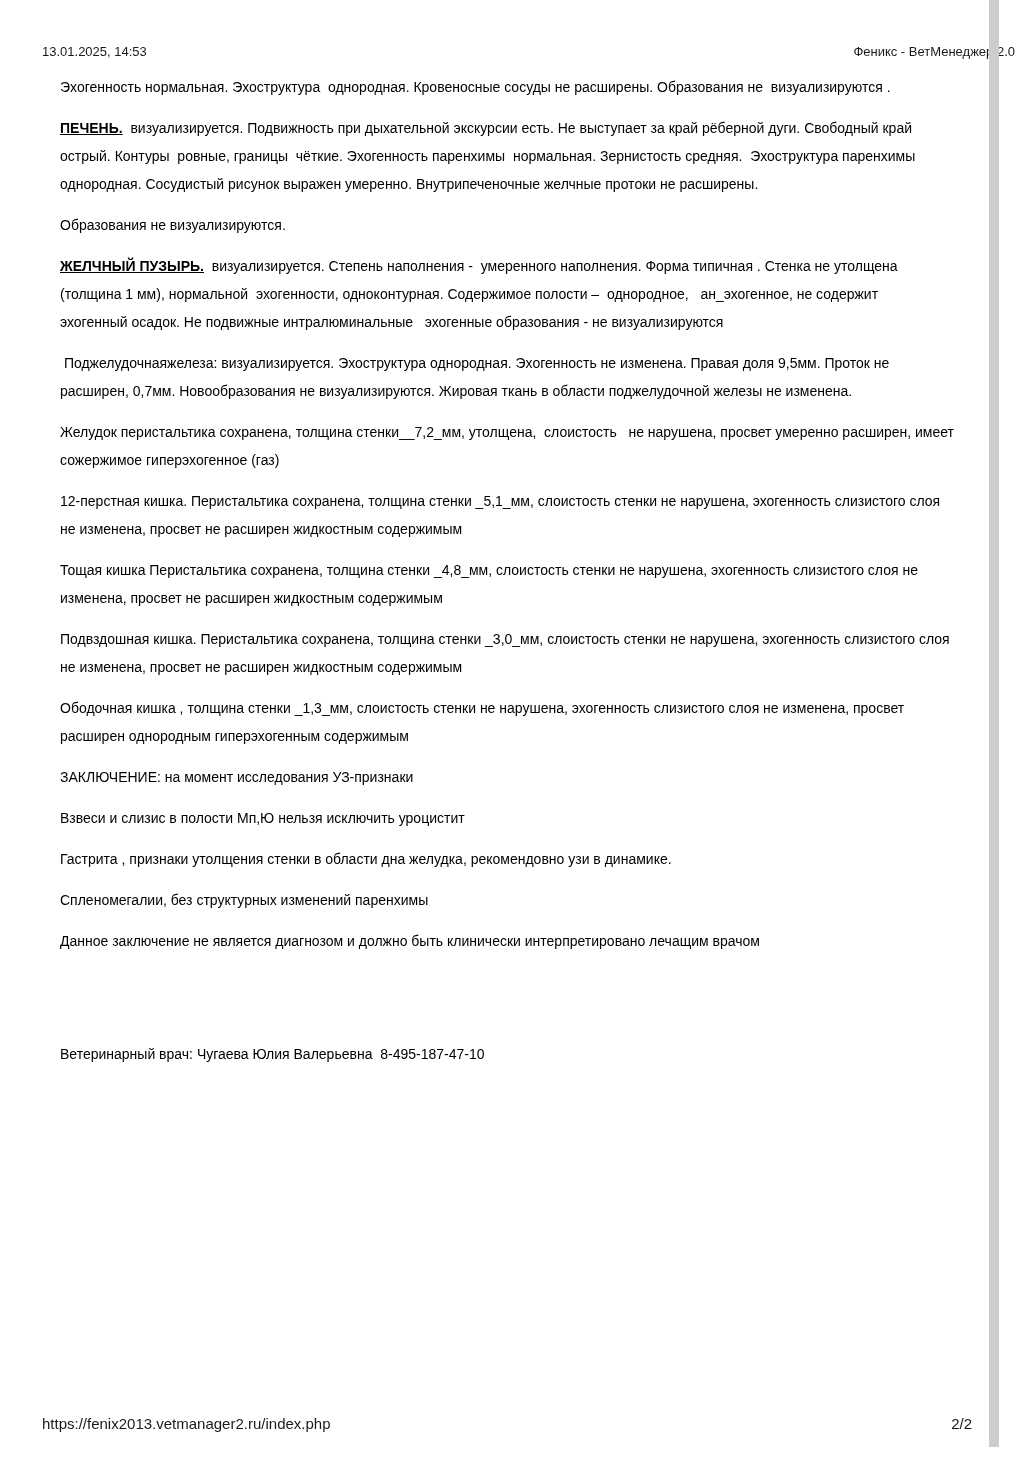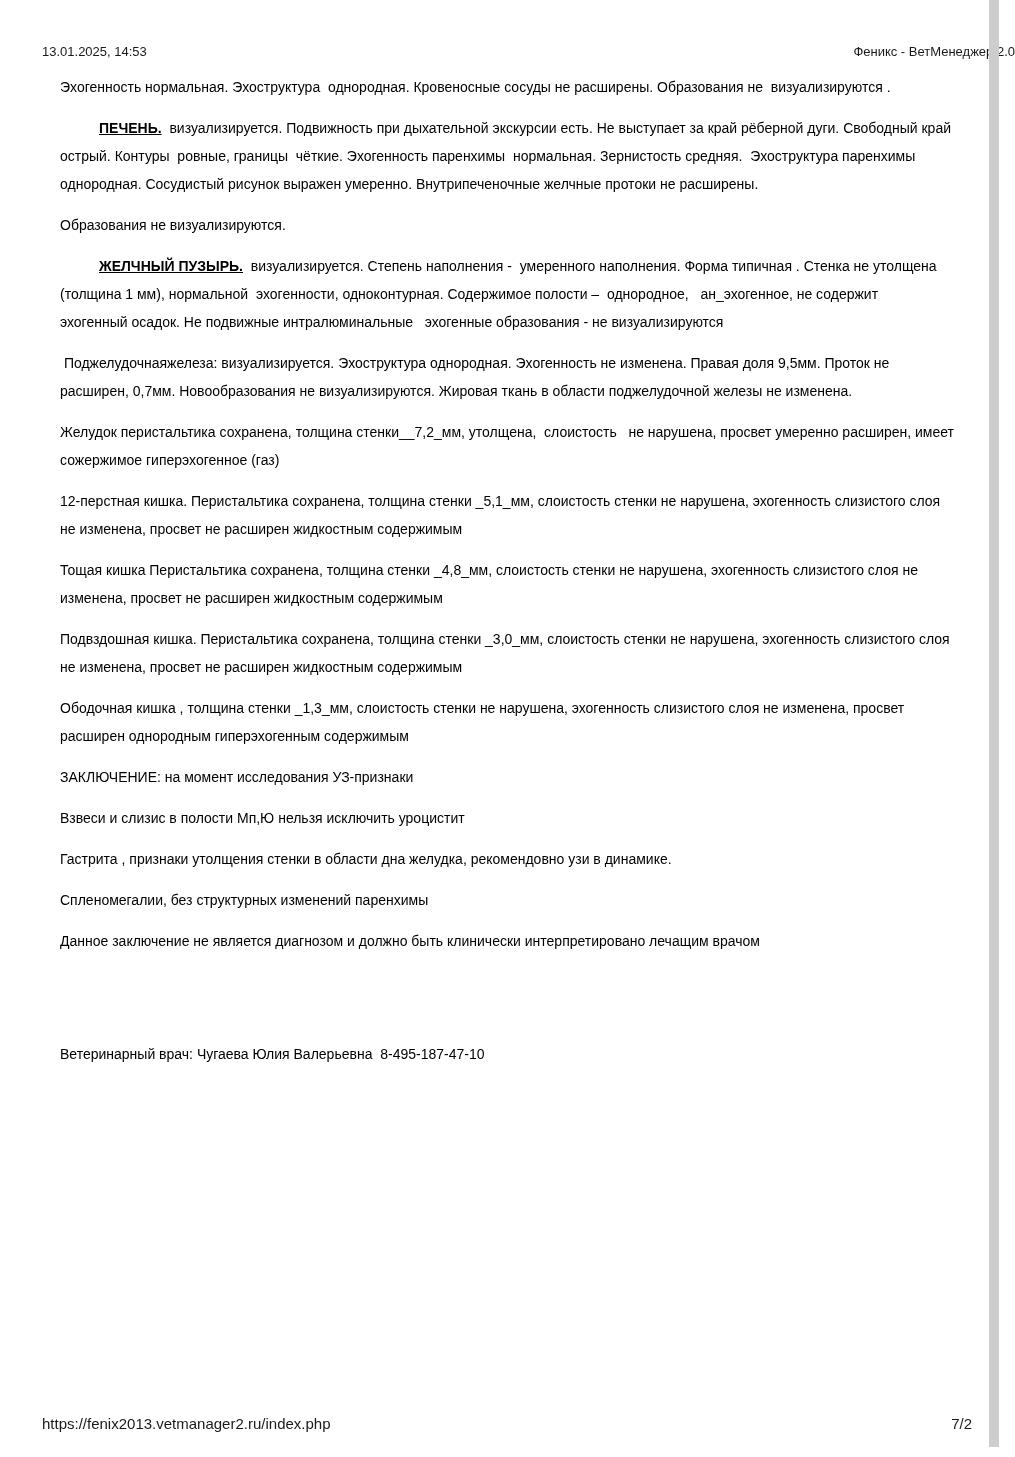--- a/index.html
+++ b/index.html
@@ -19,21 +19,21 @@
   .header-datetime { position: absolute; left: 42px; top: 0; white-space: nowrap; }
   .header-title { position: absolute; left: 130px; right: 0; top: 0; text-align: right; white-space: nowrap; }
   .report-body {
     position: absolute; top: 73px; left: 60px; width: 895px;
     font-size: 14px; line-height: 28px;
     white-space: pre-wrap;
   }
   .report-body p { margin: 0 0 13px 0; }
   .report-body p.spaced-before { margin-top: 85px; }
   .section-heading { font-weight: 700; }
-  .section-heading u { text-decoration: underline; margin-left: 39px; }
+  .section-heading u { text-decoration: underline; }
   .page-footer {
     position: absolute; top: 1415px; left: 0; right: 0;
     height: 17px; font-size: 15px; color: #1a1a1a;
   }
   .footer-url { position: absolute; left: 42px; top: 0; white-space: nowrap; }
   .footer-page { position: absolute; right: 43px; top: 0; white-space: nowrap; }
   .scrollbar-track {
     position: absolute; top: 0; right: 16px; width: 10px; height: 1457px;
     background: transparent;
   }
@@ -49,20 +49,20 @@
 
   <div class="page-header">
     <span class="header-datetime">13.01.2025, 14:53</span>
     <span class="header-title">Феникс - ВетМенеджер 2.0</span>
   </div>
 
   <div class="report-body"><p>Эхогенность нормальная. Эхоструктура  однородная. Кровеносные сосуды не расширены. Образования не  визуализируются .</p><p><span class="section-heading"><u>ПЕЧЕНЬ.</u></span>  визуализируется. Подвижность при дыхательной экскурсии есть. Не выступает за край рёберной дуги. Свободный край острый. Контуры  ровные, границы  чёткие. Эхогенность паренхимы  нормальная. Зернистость средняя.  Эхоструктура паренхимы однородная. Сосудистый рисунок выражен умеренно. Внутрипеченочные желчные протоки не расширены.</p><p>Образования не визуализируются.</p><p><span class="section-heading"><u>ЖЕЛЧНЫЙ ПУЗЫРЬ.</u></span>  визуализируется. Степень наполнения -  умеренного наполнения. Форма типичная . Стенка не утолщена (толщина 1 мм), нормальной  эхогенности, одноконтурная. Содержимое полости –  однородное,   ан_эхогенное, не содержит   эхогенный осадок. Не подвижные интралюминальные   эхогенные образования - не визуализируются</p><p> Поджелудочнаяжелеза: визуализируется. Эхоструктура однородная. Эхогенность не изменена. Правая доля 9,5мм. Проток не расширен, 0,7мм. Новообразования не визуализируются. Жировая ткань в области поджелудочной железы не изменена.</p><p>Желудок перистальтика сохранена, толщина стенки__7,2_мм, утолщена,  слоистость   не нарушена, просвет умеренно расширен, имеет сожержимое гиперэхогенное (газ)</p><p>12-перстная кишка. Перистальтика сохранена, толщина стенки _5,1_мм, слоистость стенки не нарушена, эхогенность слизистого слоя не изменена, просвет не расширен жидкостным содержимым</p><p>Тощая кишка Перистальтика сохранена, толщина стенки _4,8_мм, слоистость стенки не нарушена, эхогенность слизистого слоя не изменена, просвет не расширен жидкостным содержимым</p><p>Подвздошная кишка. Перистальтика сохранена, толщина стенки _3,0_мм, слоистость стенки не нарушена, эхогенность слизистого слоя не изменена, просвет не расширен жидкостным содержимым</p><p>Ободочная кишка , толщина стенки _1,3_мм, слоистость стенки не нарушена, эхогенность слизистого слоя не изменена, просвет расширен однородным гиперэхогенным содержимым</p><p>ЗАКЛЮЧЕНИЕ: на момент исследования УЗ-признаки</p><p>Взвеси и слизис в полости Мп,Ю нельзя исключить уроцистит</p><p>Гастрита , признаки утолщения стенки в области дна желудка, рекомендовно узи в динамике.</p><p>Спленомегалии, без структурных изменений паренхимы</p><p>Данное заключение не является диагнозом и должно быть клинически интерпретировано лечащим врачом</p><p class="spaced-before">Ветеринарный врач: Чугаева Юлия Валерьевна  8-495-187-47-10</p></div>
 
   <div class="page-footer">
     <span class="footer-url">https://fenix2013.vetmanager2.ru/index.php</span>
-    <span class="footer-page">7/2</span>
+    <span class="footer-page">2/2</span>
   </div>
 
   <div class="scrollbar-track">
     <div class="scrollbar-thumb" style="background: rgb(205, 205, 205);"></div>
   </div>
 
 </div>
 
 </body></html>

